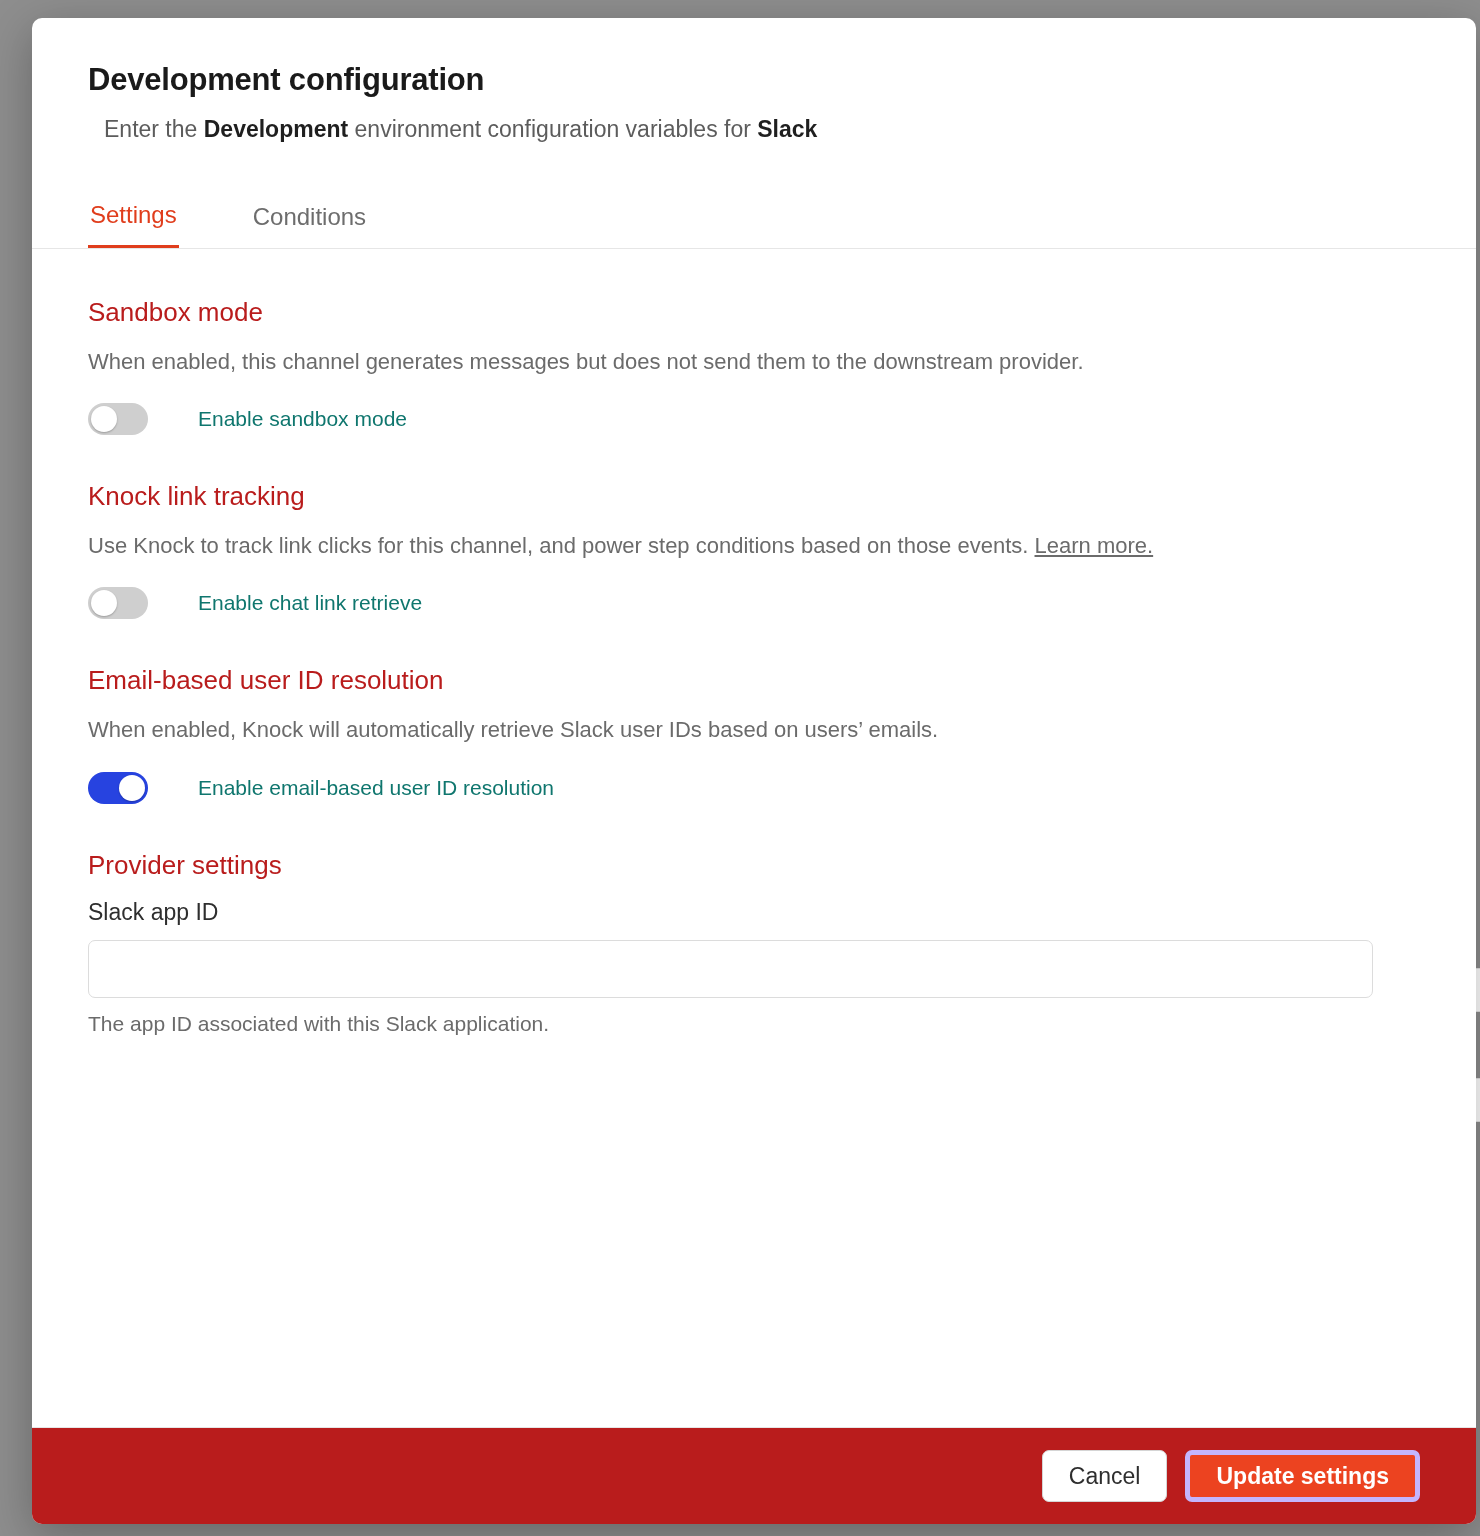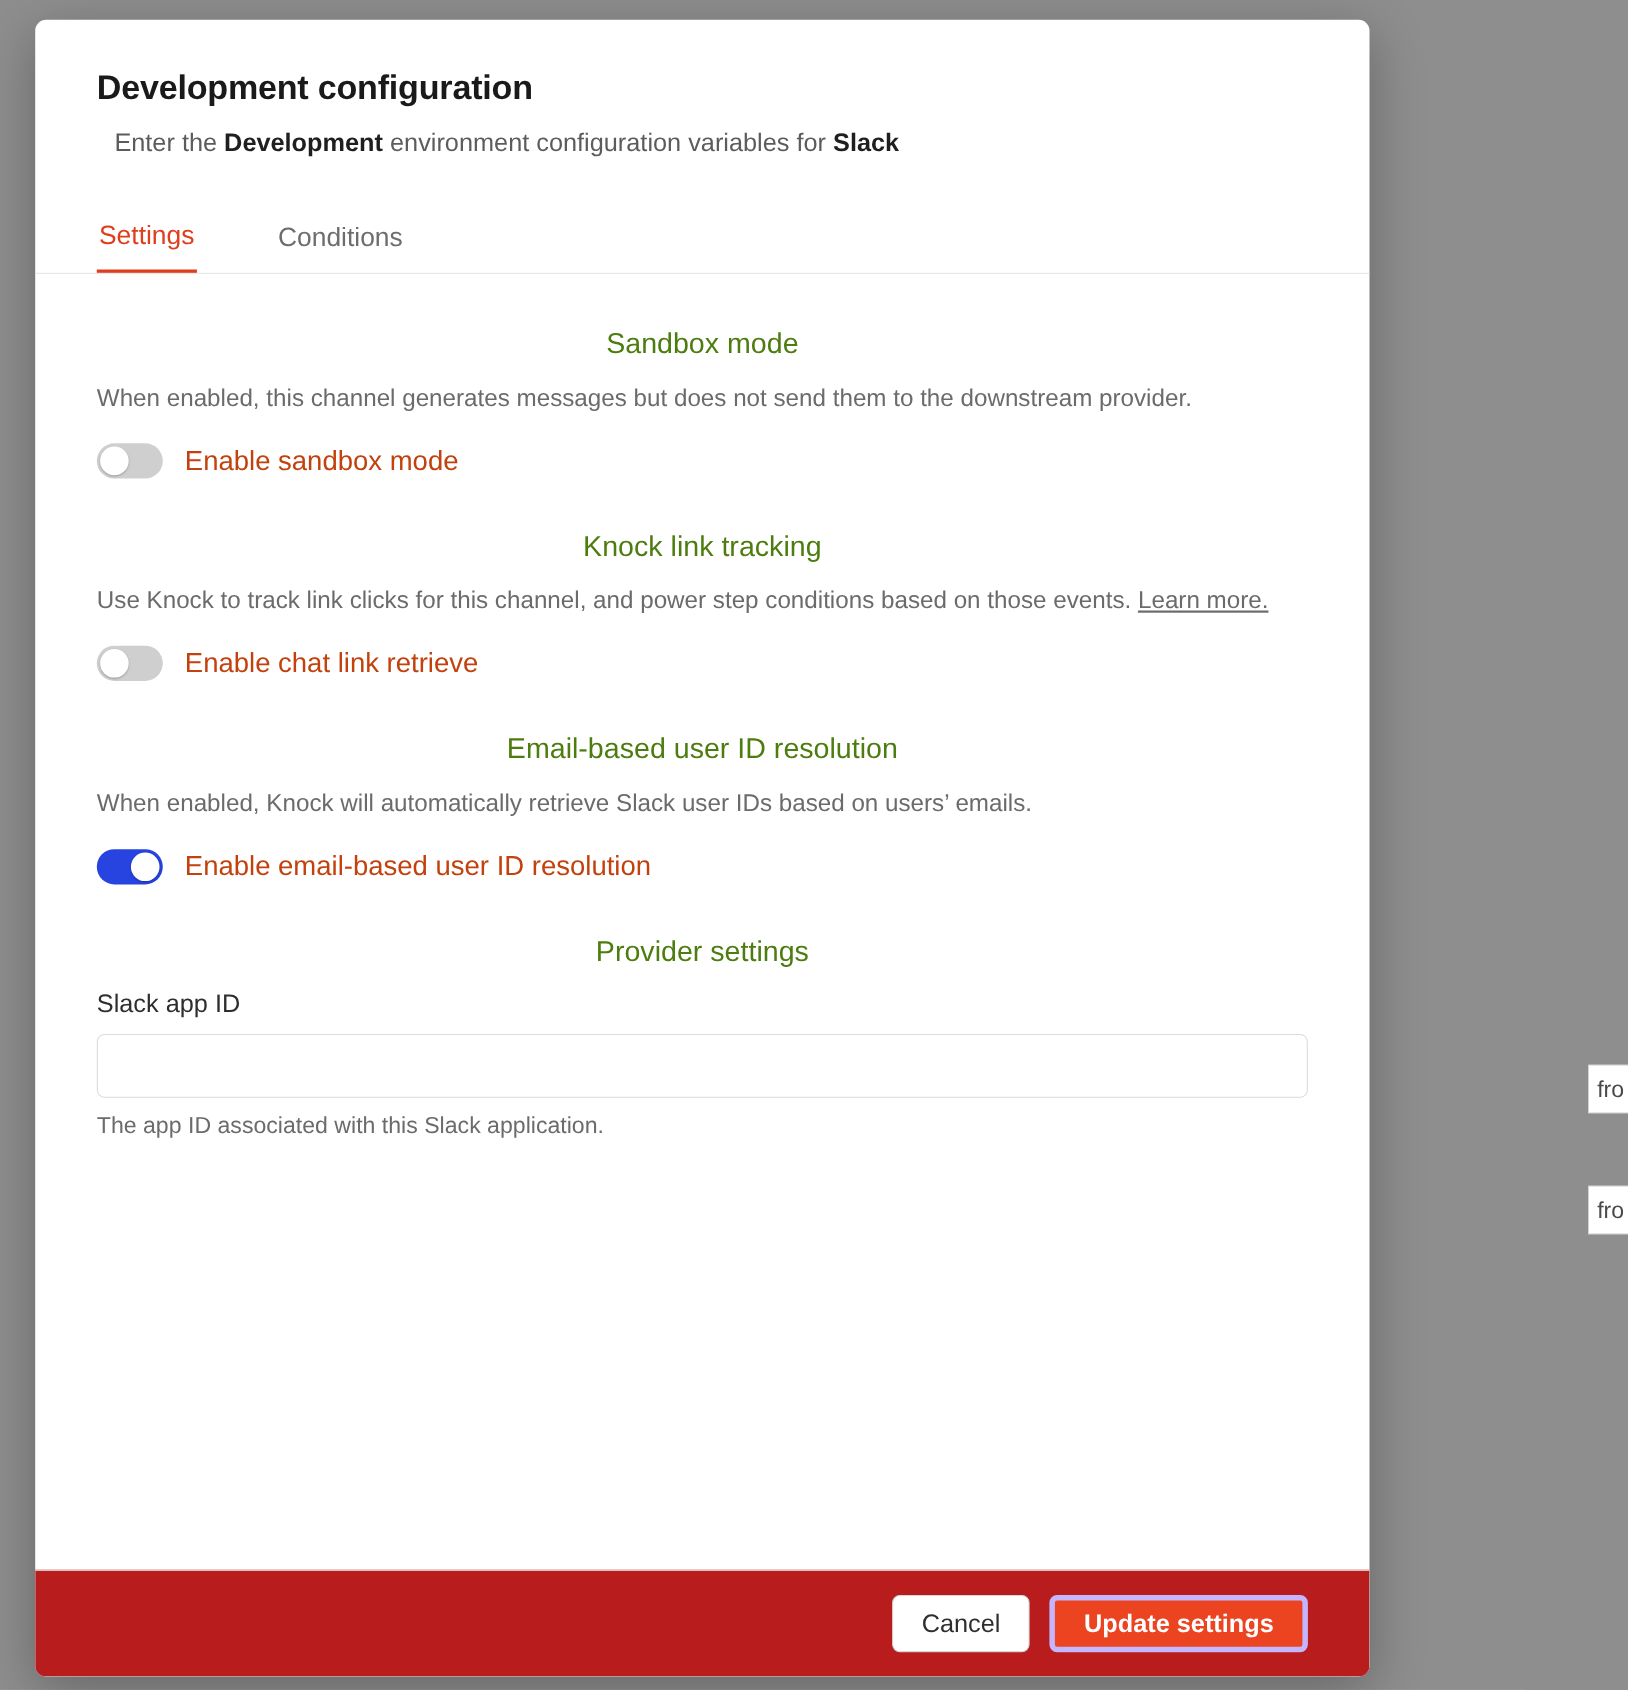--- a/index.html
+++ b/index.html
@@ -30,21 +30,21 @@
     line-height: 44px;
     padding-left: 8px;
     white-space: nowrap;
     overflow: hidden;
   }
 
   .modal {
     position: absolute;
     left: 32px;
     top: 18px;
-    width: 1213px;
+    width: 1444px;
     height: 1506px;
     background: #ffffff;
     border-radius: 10px;
     box-shadow: 0 12px 48px rgba(0,0,0,0.28);
     display: flex;
     flex-direction: column;
     overflow: hidden;
   }
 
   .modal-header {
@@ -92,24 +92,23 @@
     overflow-y: auto;
     padding: 48px 56px 18px 56px;
     position: relative;
   }
 
   .section { margin-bottom: 46px; }
   .section:last-child { margin-bottom: 0; }
 
   .section-title {
     font-size: 26px;
-    color: #4d7c0f;
+    color: #b91c1c;
     margin: 0 0 18px 0;
     font-weight: normal;
-    text-align: center;
   }
   .section-desc {
     font-size: 22px;
     line-height: 1.42;
     color: #6b6b6b;
     margin: 0 0 26px 0;
     max-width: 1290px;
   }
   .section-desc a {
     color: #6b6b6b;
@@ -136,22 +135,23 @@
     left: 3px;
     width: 26px;
     height: 26px;
     border-radius: 50%;
     background: #ffffff;
     box-shadow: 0 1px 2px rgba(0,0,0,0.25);
   }
   .toggle.on { background: #2743e0; }
   .toggle.on .knob { left: 31px; }
   .toggle-label {
-    font-size: 25px;
-    color: #c2410c;
+    font-size: 21px;
+    color: #0f766e;
+    margin-left: 30px;
   }
 
   .field-label {
     font-size: 23px;
     color: #2e2e2e;
     margin: 0 0 14px 0;
     display: block;
   }
   .text-input {
     width: 100%;

